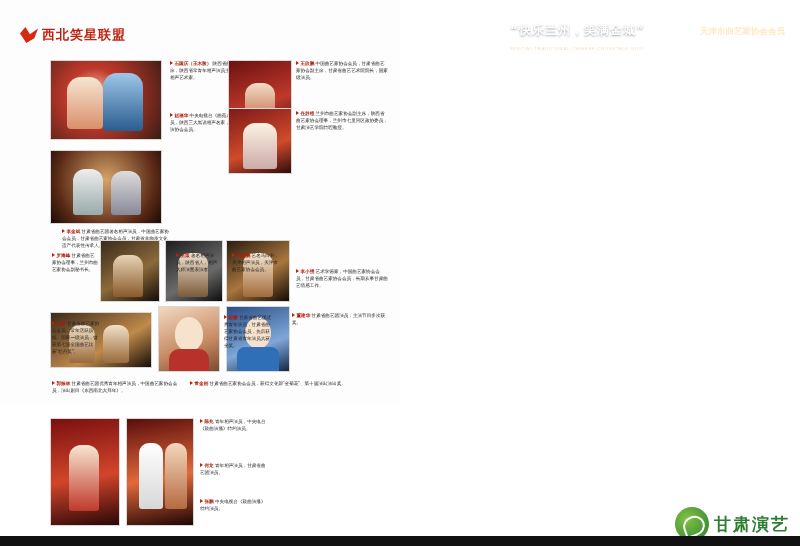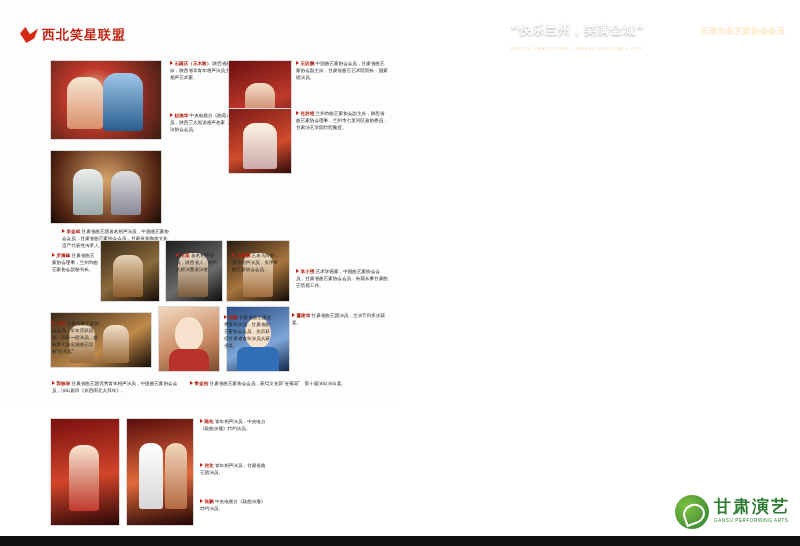--- a/index.html
+++ b/index.html
@@ -23,21 +23,21 @@
   .ph .g{position:absolute;inset:0;}
   .cap{position:absolute;font-size:4.6px;line-height:1.55;color:#222;}
   .cap b{color:#b01a09;}
   .tri{display:inline-block;width:0;height:0;border-left:3px solid #c0200f;border-top:2.2px solid transparent;border-bottom:2.2px solid transparent;margin-right:1.5px;}
   .b-t1{position:absolute;left:110px;top:22px;font-family:"DejaVu Sans",sans-serif;font-weight:bold;font-size:12px;color:#ffffff;text-shadow:0 1px 2px rgba(0,0,0,.35);letter-spacing:1px;z-index:3;}
   .b-t2{position:absolute;left:300px;top:26px;font-family:"DejaVu Sans",sans-serif;font-weight:bold;font-size:8.5px;color:#ffe9c9;z-index:3;}
   .b-t3{position:absolute;left:110px;top:46px;font-size:4.4px;color:#ffd9b0;letter-spacing:.6px;z-index:3;}
   .b-t4{position:absolute;left:300px;top:45px;font-family:"DejaVu Sans",sans-serif;font-size:8px;color:#ffffff;z-index:3;}
 
   
-  .logo{position:absolute;right:10px;bottom:17px;display:flex;align-items:flex-start;gap:5px;}
+  .logo{position:absolute;right:10px;bottom:5px;display:flex;align-items:flex-end;gap:5px;}
   .logo .mark{width:34px;height:34px;border-radius:50%;background:radial-gradient(circle at 35% 35%,#7fc242,#2e7d32);position:relative;}
   .logo .mark:after{content:"";position:absolute;left:8px;top:9px;width:18px;height:16px;border:2px solid #fff;border-radius:50% 50% 50% 0;transform:rotate(-20deg);}
   .logo .lt1{font-family:"DejaVu Sans",sans-serif;font-size:17px;font-weight:bold;color:#2e7d32;letter-spacing:2px;}
   .logo .lt2{font-size:4.6px;color:#2e7d32;letter-spacing:.6px;}
 
   .footer-bar{position:absolute;left:0;bottom:0;width:800px;height:10px;background:#111;}
 </style>
 </head>
 <body>
 

